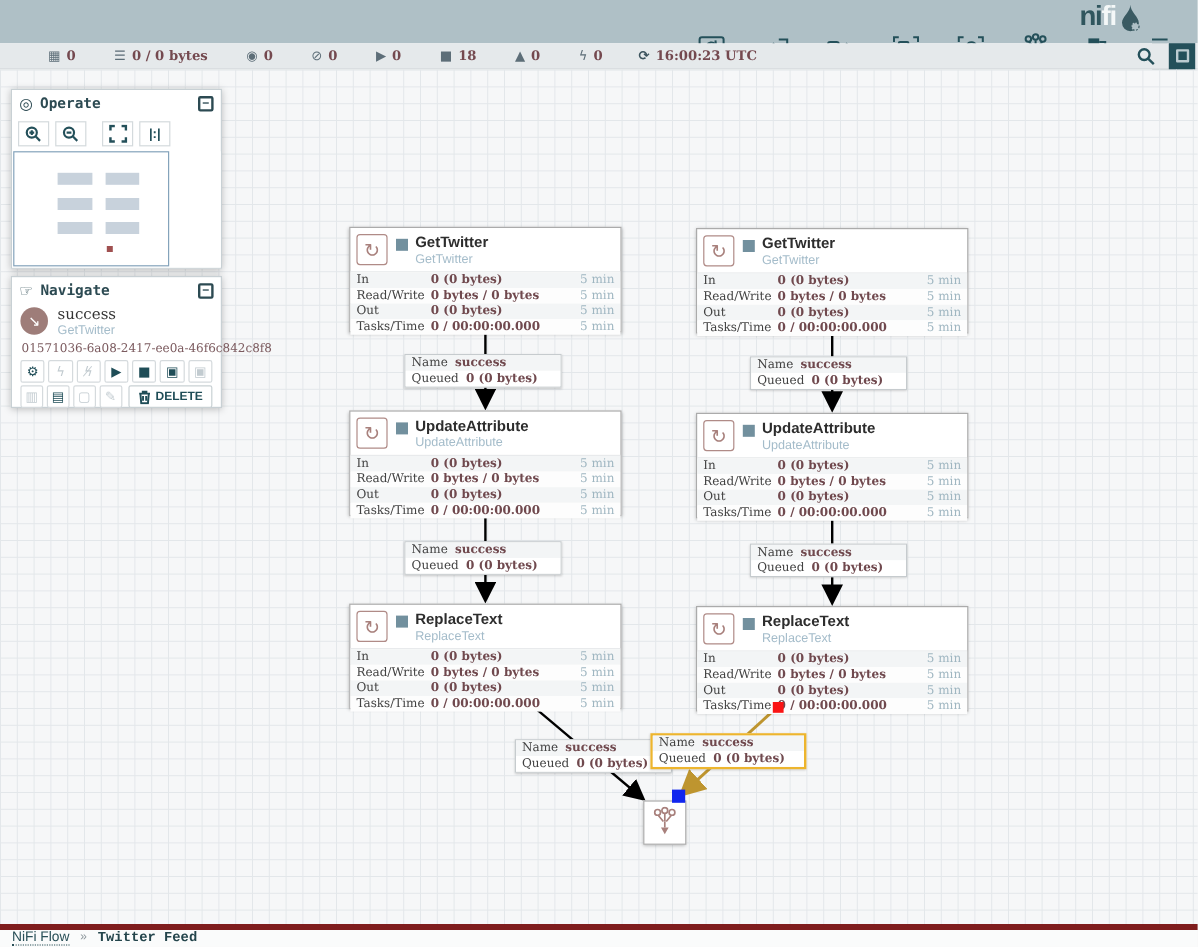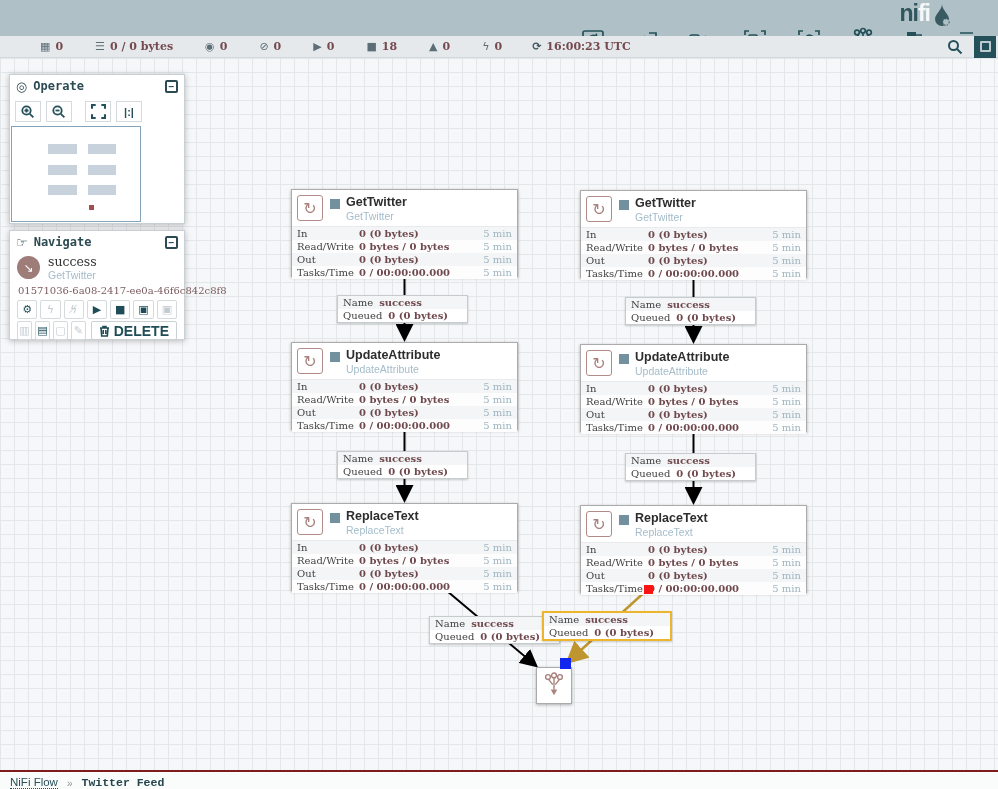--- a/index.html
+++ b/index.html
@@ -72,21 +72,21 @@
   .op-type { font-size:10.5px; color:#A4BCCA; }
   .op-id { padding:4px 8px 2px 8px; font-size:10px; color:#7C5B5F; font-family:"DejaVu Serif", serif; white-space:nowrap; }
   .op-row { display:flex; align-items:center; gap:3px; padding:2px 7px 0 7px; }
   .op-btn { width:21px; height:19px; border:1px solid #D5DADD; background:#fff; border-radius:2px;
     display:flex; align-items:center; justify-content:center; font-size:11px;
     font-family:"DejaVu Sans", sans-serif; cursor:pointer; }
   .op-btn.on { color:#1F4D57; }
   .op-btn.off { color:#C2CBD0; cursor:default; }
   .delete-btn { height:19px; border:1px solid #C9D1D4; background:#fff; border-radius:2px;
     display:flex; align-items:center; gap:4px; padding:0 7px; cursor:pointer;
-    color:#1F4D57; font-size:14px; font-weight:bold; margin-left:2px; }
+    color:#1F4D57; font-size:10px; font-weight:bold; margin-left:2px; }
   .delete-btn svg { stroke:#1F4D57; fill:none; stroke-width:1.6; }
 
   
   .processor { position:absolute; width:227px; height:88px; background:#fff;
     border:1px solid #ABABAB; box-shadow:0 1px 3px rgba(0,0,0,.3); cursor:pointer; }
   .proc-head { position:relative; height:36px; }
   .proc-icon { position:absolute; left:5px; top:5px; width:26px; height:26px;
     border:1px solid #B08B87; border-radius:3px; display:flex; align-items:center;
     justify-content:center; color:#A8807C; font-size:16px; font-family:"DejaVu Sans", sans-serif; }
   .proc-state { position:absolute; left:38px; top:9px; width:10px; height:10px; background:#72909E; }
@@ -111,21 +111,21 @@
 
   
   .funnel { position:absolute; width:36px; height:37px; background:#fff; border:1px solid #ABABAB;
     box-shadow:0 1px 3px rgba(0,0,0,.3); display:flex; align-items:center; justify-content:center; cursor:pointer; }
   .endpoint { position:absolute; }
   .endpoint.red  { left:644px; top:527px; width:9px;  height:9px;  background:#FA1414; cursor:grab; }
   .endpoint.blue { left:560px; top:600px; width:11px; height:11px; background:#1126EE; cursor:grab; }
 
   
   .footer { position:absolute; left:0; right:0; bottom:0; height:19px; background:#FAFBFB;
-    border-top:2px solid #7f1d1d; display:flex; align-items:flex-end; padding-left:10px;
+    border-top:5px solid #7f1d1d; display:flex; align-items:flex-start; padding-left:10px;
     font-size:11.5px; gap:9px; }
   .crumb-root { color:#2A5058; border-bottom:1px dotted #2A5058; cursor:pointer; }
   .crumb-sep { color:#8A9499; font-size:10px; }
   .crumb-current { color:#24454C; font-weight:bold;font-family:Liberation Mono, monospace; }
 </style>
 </head>
 <body>
 
 <div class="app-header">
   <div class="brand">

